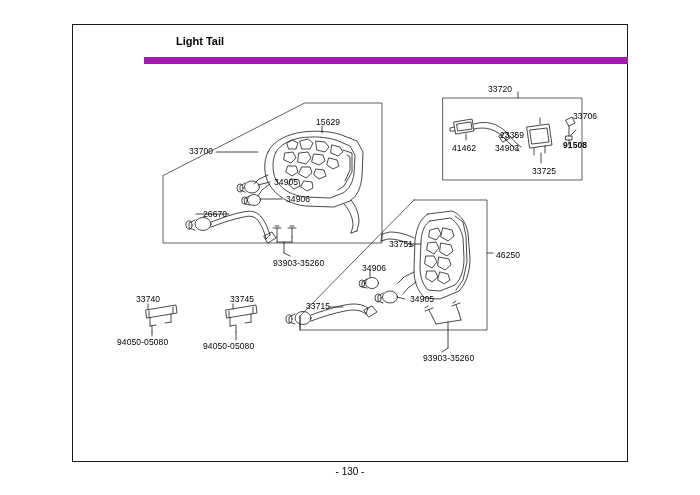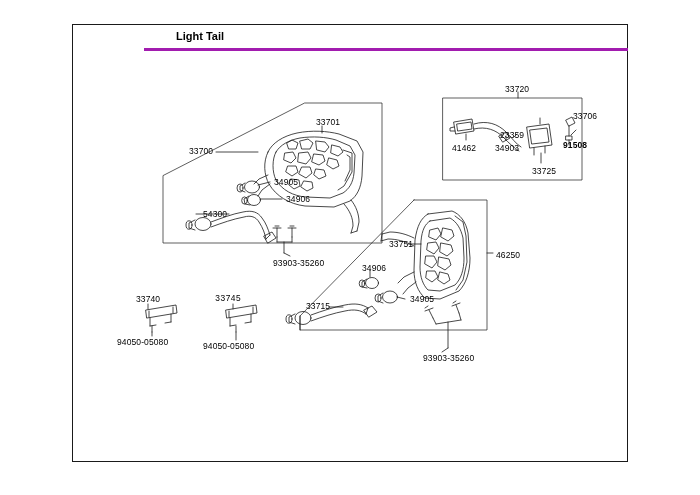--- a/index.html
+++ b/index.html
@@ -43,22 +43,22 @@
     justify-content: center;
     font-size: 11px;
     font-weight: bold;
     color: #000;
   }
   .title-bar {
     position: absolute;
     left: 144px;
     top: 24px;
     width: 484px;
-    height: 27px;
-    border-bottom: 3px solid #a21caf;
+    height: 40px;
+    border-bottom: 7px solid #a21caf;
     box-sizing: border-box;
     display: flex;
     align-items: center;
     padding-left: 32px;
     font-size: 11px;
     font-weight: bold;
     color: #000;
   }
   .page-number {
     position: absolute;
@@ -297,38 +297,39 @@
         <path d="M514,137 L517,134"></path>
         <path d="M466,140 L466,134"></path>
         <path d="M506,140 L506,136"></path>
         <path d="M541,163 L541,153"></path>
         <path d="M571,135 L576,130"></path>
       </g>
 
     </g>
   </svg>
 
-  <div class="lbl" style="left:505px; top:84px;">33720</div>
+  <div class="lbl" style="left:488px; top:84px;">33720</div>
   <div class="lbl" style="left:529px; top:111px;margin-left:44px;">33706</div>
   <div class="lbl" style="left:500px; top:130px;">23359</div>
   <div class="lbl" style="left:563px; top:140px;font-weight:bold;">91508</div>
   <div class="lbl" style="left:452px; top:143px;">41462</div>
   <div class="lbl" style="left:495px; top:143px;">34903</div>
   <div class="lbl" style="left:532px; top:166px;">33725</div>
-  <div class="lbl" style="left:316px; top:117px;">33701</div>
+  <div class="lbl" style="left:316px; top:117px;">15629</div>
   <div class="lbl" style="left:189px; top:146px;">33700</div>
   <div class="lbl" style="left:274px; top:177px;">34905</div>
   <div class="lbl" style="left:286px; top:194px;">34906</div>
-  <div class="lbl" style="left:203px; top:209px;">54300</div>
+  <div class="lbl" style="left:203px; top:209px;">26670</div>
   <div class="lbl" style="left:273px; top:258px;">93903-35260</div>
   <div class="lbl" style="left:362px; top:263px;">34906</div>
   <div class="lbl" style="left:389px; top:239px;">33751</div>
   <div class="lbl" style="left:496px; top:250px;">46250</div>
   <div class="lbl" style="left:410px; top:294px;">34905</div>
   <div class="lbl" style="left:306px; top:301px;">33715</div>
   <div class="lbl" style="left:423px; top:353px;">93903-35260</div>
   <div class="lbl" style="left:136px; top:294px;">33740</div>
   <div class="lbl" style="left:117px; top:337px;">94050-05080</div>
-  <div class="lbl" style="left:215px; top:294px;font-family:Liberation Mono, monospace;">33745</div>
+  <div class="lbl" style="left:230px; top:294px;">33745</div>
   <div class="lbl" style="left:203px; top:341px;">94050-05080</div>
 
+  <div class="page-number">- 130 -</div>
 
 </div>
 
 </body></html>

